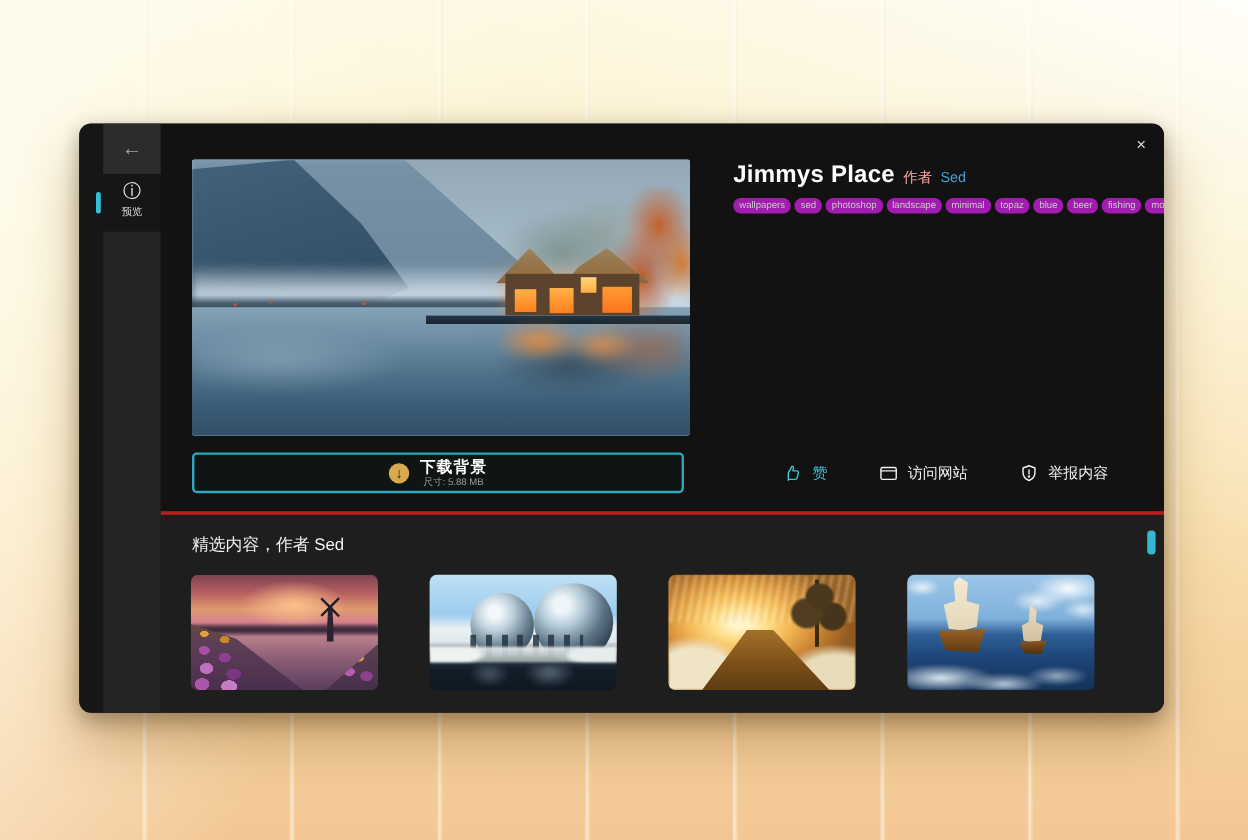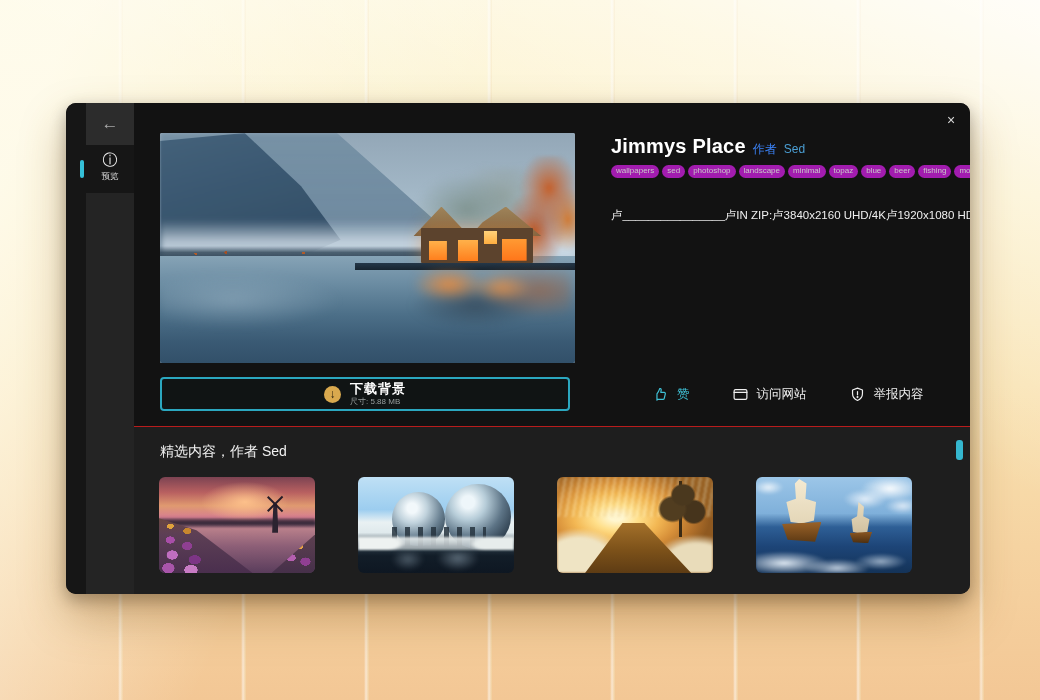--- a/index.html
+++ b/index.html
@@ -30,42 +30,42 @@
     display:flex;align-items:center;justify-content:center;color:#a8a8a8;font-size:17px;
   }
   .nav-item{position:absolute;left:20px;top:44px;width:48px;height:44px;color:#eaeaea;}
   .nav-item .glyph{display:block;text-align:center;font-size:15px;line-height:18px;margin-top:4px;color:#f0f0f0;}
   .nav-item .lbl{display:block;text-align:center;font-size:8.5px;margin-top:2px;color:#dedede;}
   .active-bar{position:absolute;left:14px;top:57px;width:4px;height:18px;border-radius:2px;background:#35c0d8;}
   .side-col{position:absolute;left:20px;top:90px;bottom:0;width:48px;background:#242424;}
   
   .content{position:absolute;left:68px;top:0;right:0;bottom:0;}
   .top-section{position:absolute;left:0;right:0;top:0;height:323px;background:#121212;}
-  .featured-section{position:absolute;left:0;right:0;top:323px;bottom:0;background:#1e1e1e;border-top:1px solid #b91c1c;}
+  .featured-section{position:absolute;left:0;right:0;top:323px;bottom:0;background:#1e1e1e;border-top:3px solid #b91c1c;}
   
   .details{position:absolute;left:477px;top:32px;width:380px;}
   .title-line{display:flex;align-items:baseline;gap:7px;}
   .title{color:#fff;font-size:20px;font-weight:700;letter-spacing:.2px;}
-  .byline-prefix{color:#3b82f6;font-size:12px;}
+  .byline-prefix{color:#fca5a5;font-size:12px;}
   .author-link{color:#4b9fd4;font-size:12px;}
   .tags{display:flex;gap:3px;margin-top:7px;white-space:nowrap;}
   .tag{background:#a21caf;color:#c9c9c9;font-size:8px;padding:2px 5px;border-radius:8px;line-height:1.1;}
   .desc{margin-top:12px;color:#efefef;font-size:11.5px;line-height:1.5;}
   
   .dl-btn{
     position:absolute;left:26px;top:274px;width:410px;height:34px;box-sizing:border-box;
     border:2px solid #2ba7bf;border-radius:4px;background:#101414;
     display:flex;align-items:center;justify-content:center;gap:9px;
   }
   .dl-circle{
     width:17px;height:17px;border-radius:50%;background:#d9a94e;flex:0 0 auto;
     display:flex;align-items:center;justify-content:center;
     color:#241c0c;font-size:12px;font-weight:700;line-height:1;
   }
-  .dl-text{display:flex;flex-direction:column;}
+  .dl-text{display:flex;flex-direction:column;align-items:center;}
   .dl-label{color:#fff;font-size:13px;font-weight:600;line-height:1.15;letter-spacing:1px;}
   .dl-size{color:#989e9e;font-size:8px;line-height:1.2;}
   
   .actions{position:absolute;left:518px;top:274px;height:34px;display:flex;align-items:center;gap:42px;}
   .action{display:flex;align-items:center;gap:8px;color:#f0f0f0;font-size:12.5px;}
   .action svg{display:block;}
   .action.like{color:#3fc1d6;}
   
   .featured-heading{position:absolute;left:26px;top:16px;color:#f2f2f2;font-size:14px;font-weight:500;}
   .thumbs{position:absolute;left:25px;top:50px;display:flex;gap:43px;}
@@ -263,21 +263,20 @@
           <span class="tag">landscape</span>
           <span class="tag">minimal</span>
           <span class="tag">topaz</span>
           <span class="tag">blue</span>
           <span class="tag">beer</span>
           <span class="tag">fishing</span>
           <span class="tag">mountains</span>
         </div>
         <div class="desc">
           <br>
-          <span>卢________________卢IN ZIP:卢3840x2160 UHD/4K卢1920x1080 HD</span>
         </div>
       </div>
 
       <div class="dl-btn">
         <span class="dl-circle">
           <span>↓</span>
         </span>
         <span class="dl-text">
           <span class="dl-label">下载背景</span>
           <span class="dl-size">尺寸: 5.88 MB</span>

